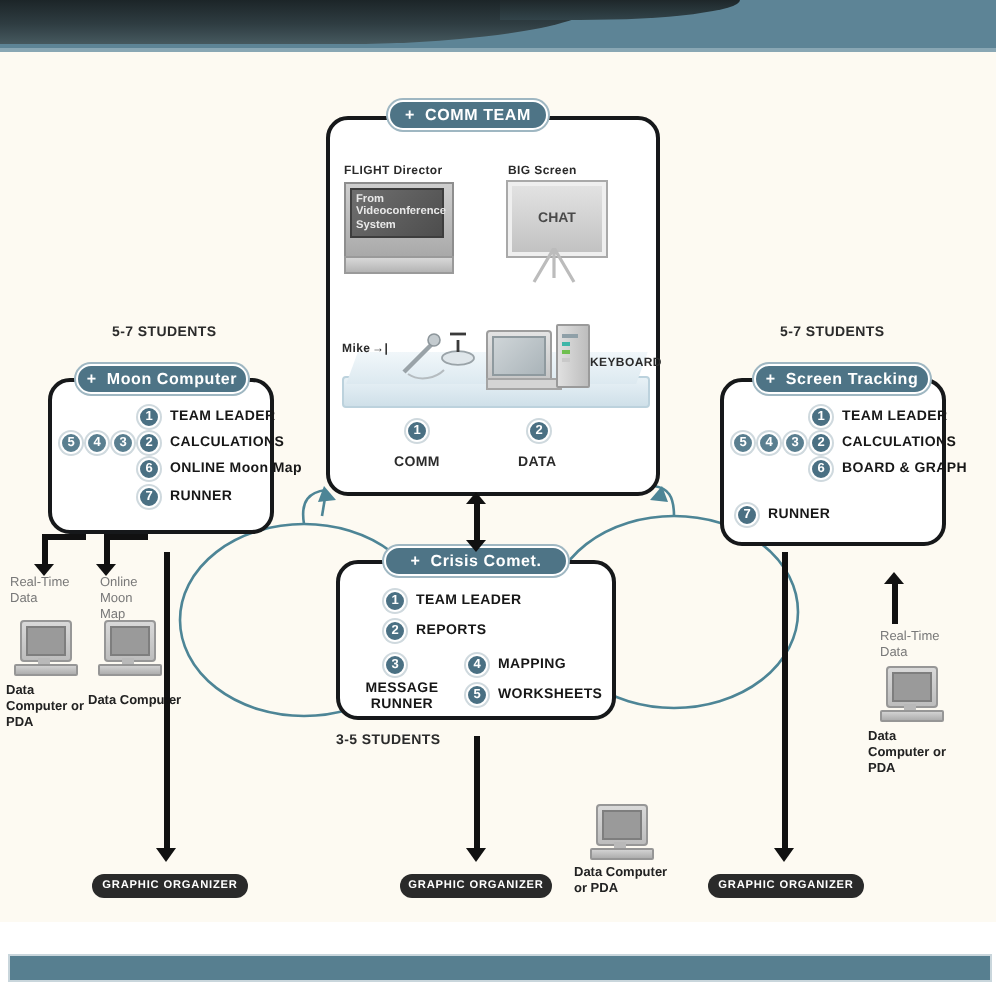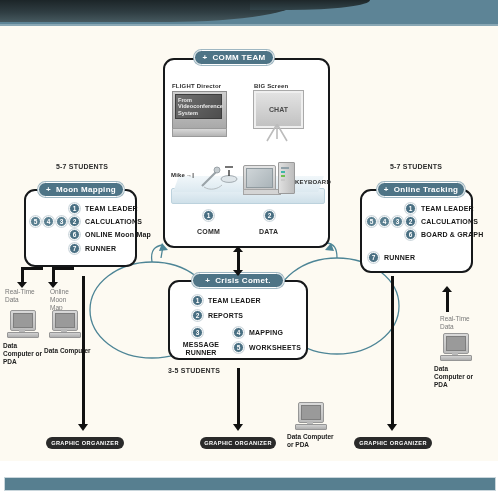--- a/index.html
+++ b/index.html
@@ -209,41 +209,41 @@
 
   <div class="chip" style="left:203px;top:210px;">1</div>
   <div class="lbl lbl-bold" style="left:197px;top:228px;">COMM</div>
   <div class="chip" style="left:264px;top:210px;">2</div>
   <div class="lbl lbl-bold" style="left:259px;top:228px;">DATA</div>
 
   <div class="lbl lbl-bold" style="left:56px;top:163px;">5-7 STUDENTS</div>
   <div class="panel" style="left:24px;top:189px;width:113px;height:78px;"></div>
   <div class="pill" style="left:38px;top:182px;width:86px;">
     <span class="plus">+</span>
-    <span>Moon Mapping</span>
+    <span>Moon Computer</span>
   </div>
 
   <div class="chip dim" style="left:30px;top:216px;">5</div>
   <div class="chip dim" style="left:43px;top:216px;">4</div>
   <div class="chip dim" style="left:56px;top:216px;">3</div>
 
   <div class="chip" style="left:69px;top:203px;">1</div>
   <div class="rowtxt" style="left:85px;top:205px;">TEAM LEADER</div>
   <div class="chip" style="left:69px;top:216px;">2</div>
   <div class="rowtxt" style="left:85px;top:218px;">CALCULATIONS</div>
   <div class="chip" style="left:69px;top:229px;">6</div>
   <div class="rowtxt" style="left:85px;top:231px;">ONLINE Moon Map</div>
   <div class="chip" style="left:69px;top:243px;">7</div>
   <div class="rowtxt" style="left:85px;top:245px;">RUNNER</div>
 
   <div class="lbl lbl-bold" style="left:390px;top:163px;">5-7 STUDENTS</div>
   <div class="panel" style="left:360px;top:189px;width:113px;height:84px;"></div>
   <div class="pill" style="left:377px;top:182px;width:88px;">
     <span class="plus">+</span>
-    <span>Online Tracking</span>
+    <span>Screen Tracking</span>
   </div>
 
   <div class="chip dim" style="left:366px;top:216px;">5</div>
   <div class="chip dim" style="left:379px;top:216px;">4</div>
   <div class="chip dim" style="left:392px;top:216px;">3</div>
 
   <div class="chip" style="left:405px;top:203px;">1</div>
   <div class="rowtxt" style="left:421px;top:205px;">TEAM LEADER</div>
   <div class="chip" style="left:405px;top:216px;">2</div>
   <div class="rowtxt" style="left:421px;top:218px;">CALCULATIONS</div>

